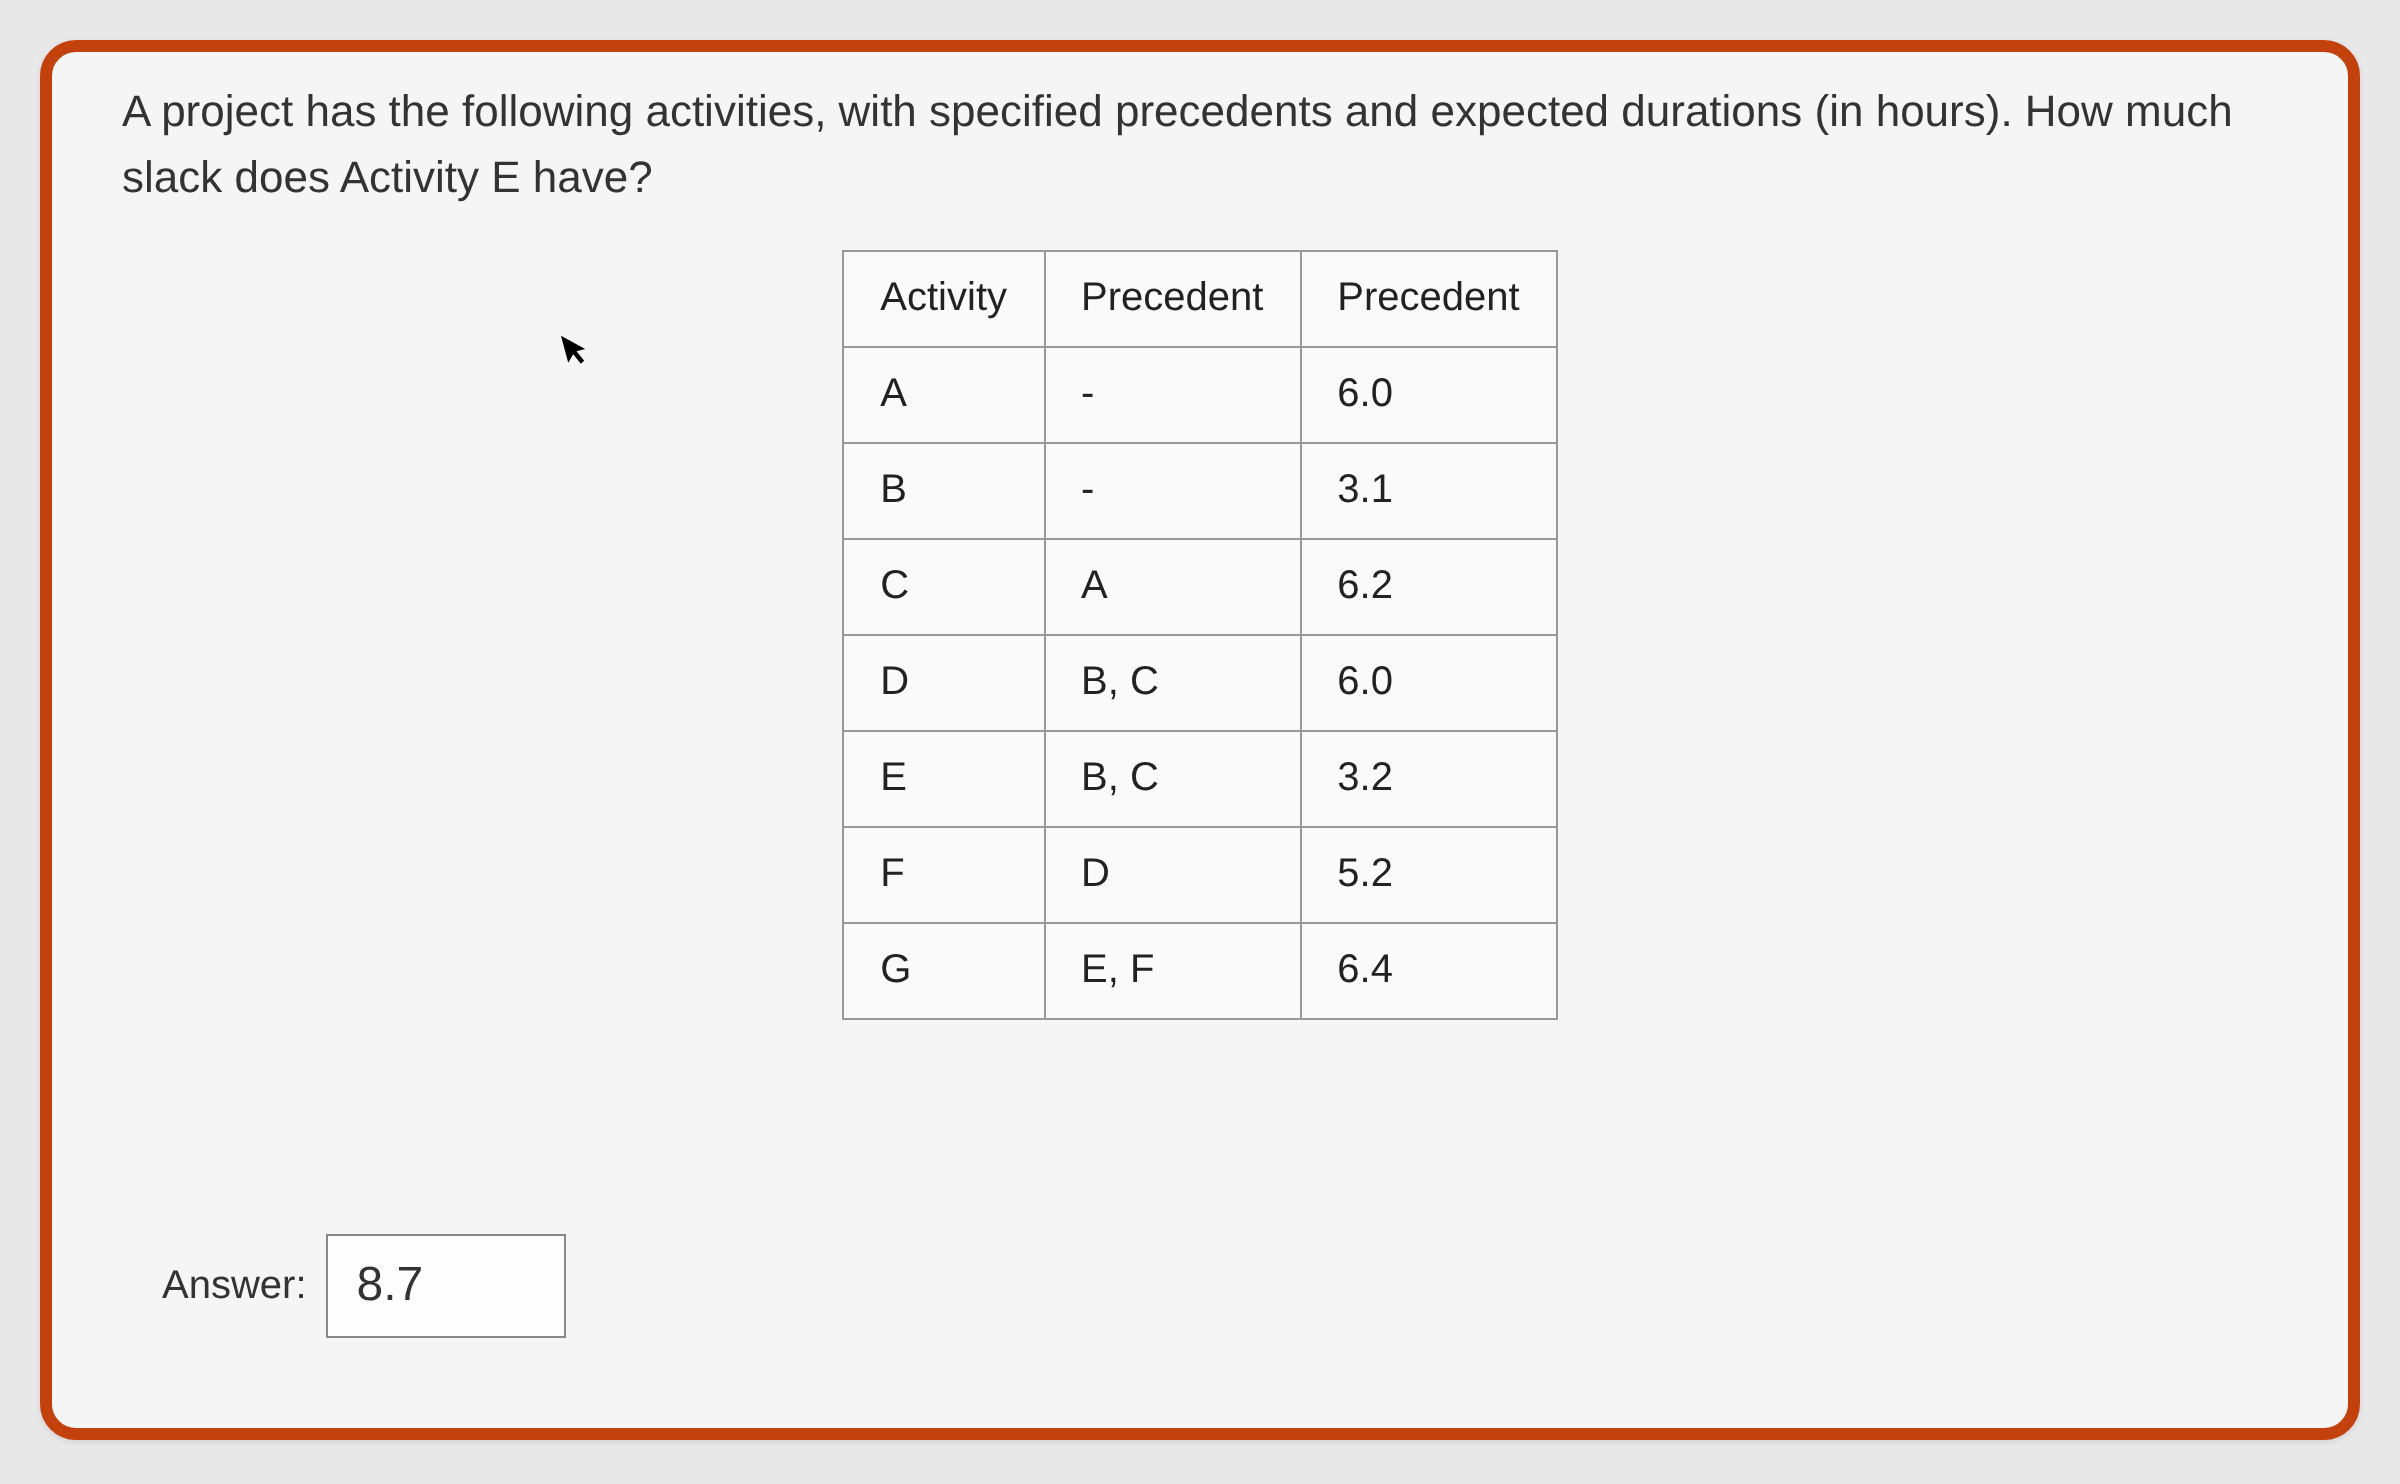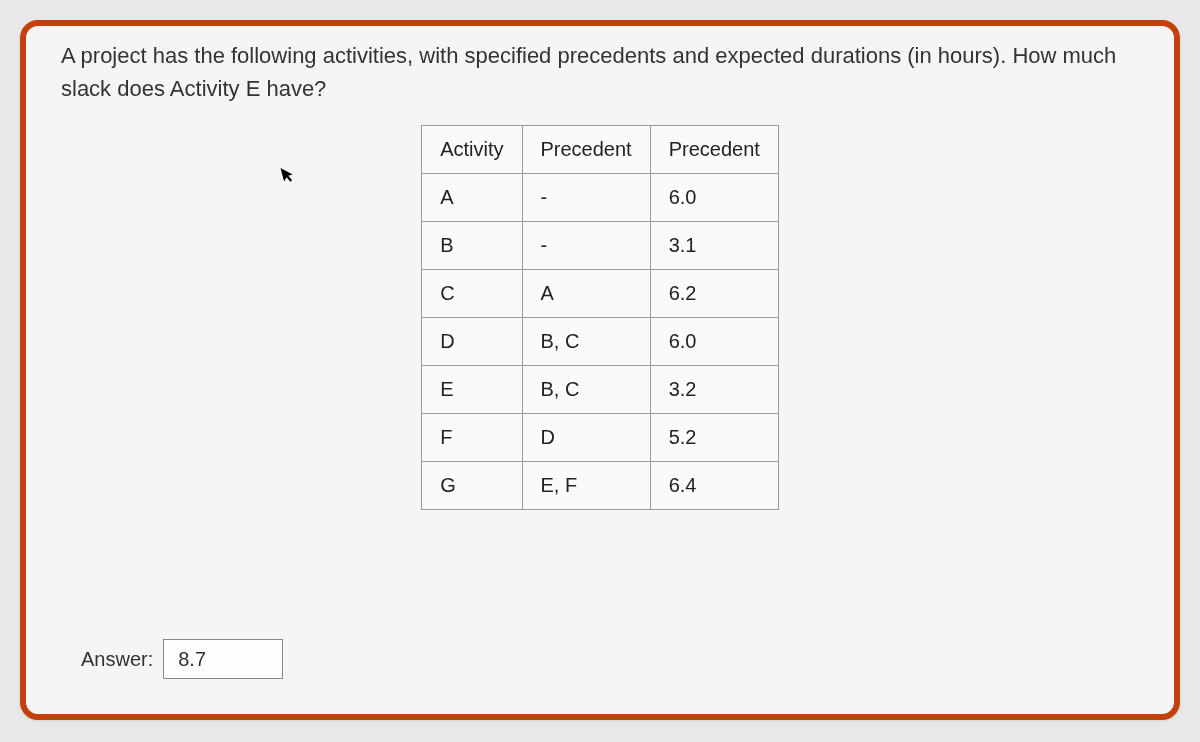--- a/index.html
+++ b/index.html
@@ -49,39 +49,39 @@
     }
     th {
       font-weight: normal;
       font-size: 20px;
     }
     .th-activity { min-width: 80px; }
     .th-precedent { min-width: 110px; }
     .th-duration { min-width: 95px; }
     .answer-row {
       position: absolute;
-      bottom: 35px;
+      bottom: 45px;
       left: 55px;
       display: flex;
       align-items: center;
       gap: 10px;
       text-align: right;
     }
     .answer-label {
       font-size: 20px;
       color: #333;
     }
     .answer-box {
       border: 1px solid #888;
       background: #fdfdfd;
       padding: 8px 40px 8px 14px;
-      font-size: 20px;
+      font-size: 24px;
       color: #333;
       min-width: 120px;
-      height: 40px;
+      height: 52px;
       display: flex;
       align-items: center;
     }
     .cursor-icon {
       position: absolute;
       top: 138px;
       left: 255px;
       font-size: 18px;
       color: #000;
       transform: rotate(-15deg);

